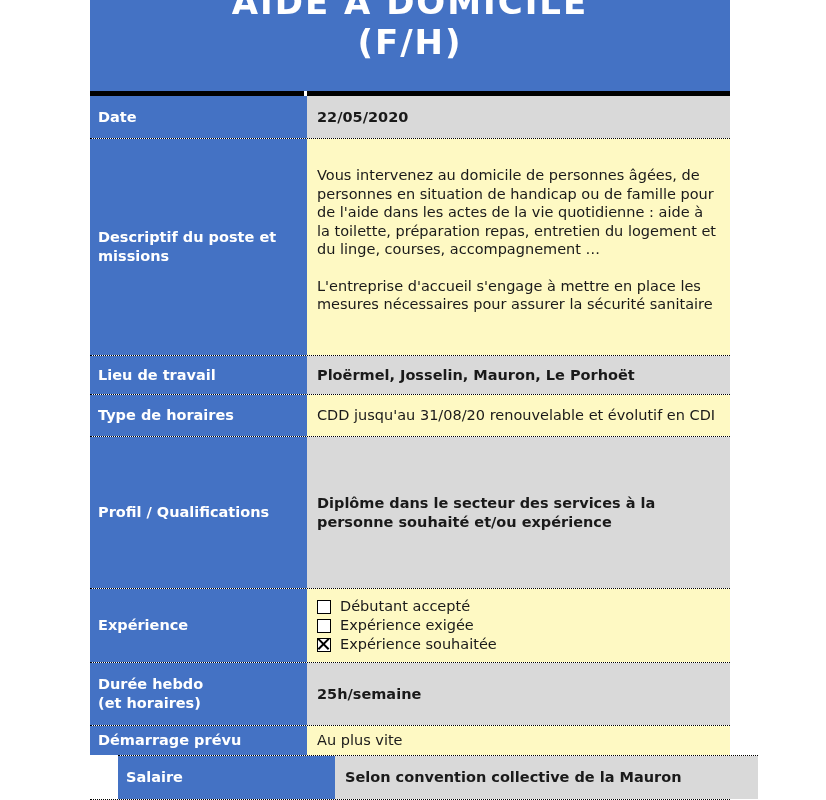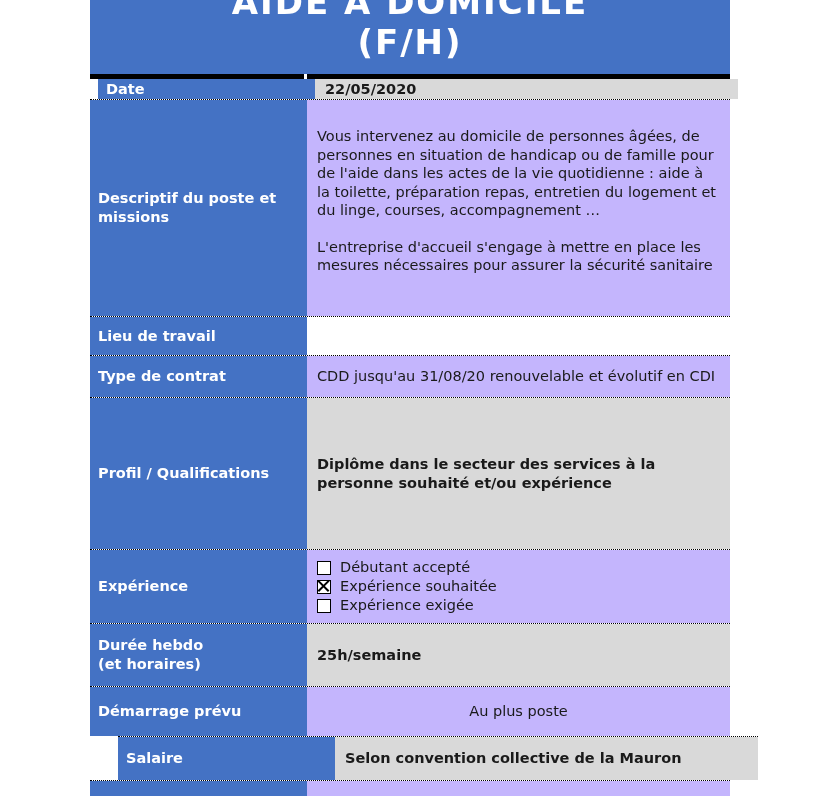--- a/index.html
+++ b/index.html
@@ -1,53 +1,53 @@
 <!DOCTYPE html>
 <html><head>
 <meta charset="utf-8">
 <style>
   * { margin:0; padding:0; box-sizing:border-box; }
   html,body { width:826px; height:800px; background:#ffffff; overflow:hidden;
               font-family:"DejaVu Sans", "Liberation Sans", sans-serif; }
   .doc { position:absolute; left:90px; top:0; width:640px; }
 
   
-  .title-band { height:74px; background:#4472C4; overflow:hidden;
+  .title-band { height:91px; background:#4472C4; overflow:hidden;
                 text-align:center; color:#ffffff; font-weight:bold;
                 font-size:34px; line-height:40px; letter-spacing:2px; }
   .title-inner { margin-top:-18px; }
 
   
   .black-rule { display:flex; height:5px; }
   .black-rule .seg-left  { width:214px; background:#000; }
   .black-rule .seg-gap   { width:3px;   background:#fff; }
   .black-rule .seg-right { flex:1;      background:#000; }
 
   
   .row { display:flex; width:100%; }
   .row + .row { border-top:1px dotted #000; }
   .label-cell { width:217px; flex:none; background:#4472C4; color:#ffffff;
                 font-weight:bold; font-size:14.5px; line-height:19px;
                 display:flex; align-items:center; padding:0 8px; }
   .label-cell .lbl { white-space:pre-line; }
   .value-cell { flex:1; font-size:14.5px; line-height:18.5px; color:#1a1a1a;
                 display:flex; flex-direction:column; justify-content:center;
-                padding:0 10px; background:#c4b5fd; }
+                padding:0 10px; background:#fef9c3; }
   .value-cell.gray { background:#D9D9D9;font-weight:bold; }
 
-  .r-date     { height:20px;margin-left:8px; }
+  .r-date     { height:42px; }
   .r-desc     { height:217px; }
   .r-desc .value-cell { justify-content:flex-start; padding-top:27px; }
   .r-desc .para2 { margin-top:18px; }
   .r-lieu     { height:39px; }
   .r-type     { height:42px; }
   .r-profil   { height:152px; }
   .r-exp      { height:74px; }
   .r-duree    { height:63px; }
-  .r-dem      { height:50px;text-align:center; }
+  .r-dem      { height:30px; }
   .r-sal      { height:44px;margin-left:28px; }
   .r-partial  { height:16px; }
 
   
   .opt { display:flex; align-items:center; height:19px;text-align:center; }
   .checkbox { position:relative; width:14px; height:14px; flex:none;
               border:1.6px solid #000; background:#fff; margin-right:9px; }
   .checkbox[data-checked="true"]::before,
   .checkbox[data-checked="true"]::after {
     content:""; position:absolute; left:-2px; top:4.6px;
@@ -90,25 +90,28 @@
     <div class="value-cell">
       <div class="para1">Vous intervenez au domicile de personnes âgées, de personnes en situation de handicap ou de famille pour de l'aide dans les actes de la vie quotidienne : aide à la toilette, préparation repas, entretien du logement et du linge, courses, accompagnement …</div>
       <div class="para2">L'entreprise d'accueil s'engage à mettre en place les mesures nécessaires pour assurer la sécurité sanitaire</div>
     </div>
   </div>
 
   <div class="row r-lieu">
     <div class="label-cell">
       <span class="lbl">Lieu de travail</span>
     </div>
+    <div class="value-cell gray">
+      <span>Ploërmel, Josselin, Mauron, Le Porhoët</span>
+    </div>
   </div>
 
   <div class="row r-type">
     <div class="label-cell">
-      <span class="lbl">Type de contrat</span>
+      <span class="lbl">Type de horaires</span>
     </div>
     <div class="value-cell">
       <span>CDD jusqu'au 31/08/20 renouvelable et évolutif en CDI</span>
     </div>
   </div>
 
   <div class="row r-profil">
     <div class="label-cell">
       <span class="lbl">Profil / Qualifications</span>
     </div>
@@ -120,46 +123,46 @@
   <div class="row r-exp">
     <div class="label-cell">
       <span class="lbl">Expérience</span>
     </div>
     <div class="value-cell">
       <div class="opt">
         <span class="checkbox" data-checked="false"></span>
         <span>Débutant accepté</span>
       </div>
       <div class="opt">
+        <span class="checkbox" data-checked="false"></span>
+        <span>Expérience exigée</span>
+      </div>
+      <div class="opt">
         <span class="checkbox" data-checked="true"></span>
         <span>Expérience souhaitée</span>
-      </div>
-      <div class="opt">
-        <span class="checkbox" data-checked="false"></span>
-        <span>Expérience exigée</span>
       </div>
     </div>
   </div>
 
   <div class="row r-duree">
     <div class="label-cell">
       <span class="lbl">Durée hebdo
 (et horaires)</span>
     </div>
     <div class="value-cell gray">
       <span>25h/semaine</span>
     </div>
   </div>
 
   <div class="row r-dem">
     <div class="label-cell">
       <span class="lbl">Démarrage prévu</span>
     </div>
     <div class="value-cell">
-      <span>Au plus poste</span>
+      <span>Au plus vite</span>
     </div>
   </div>
 
   <div class="row r-sal">
     <div class="label-cell">
       <span class="lbl">Salaire</span>
     </div>
     <div class="value-cell gray">
       <span>Selon convention collective de la Mauron</span>
     </div>

